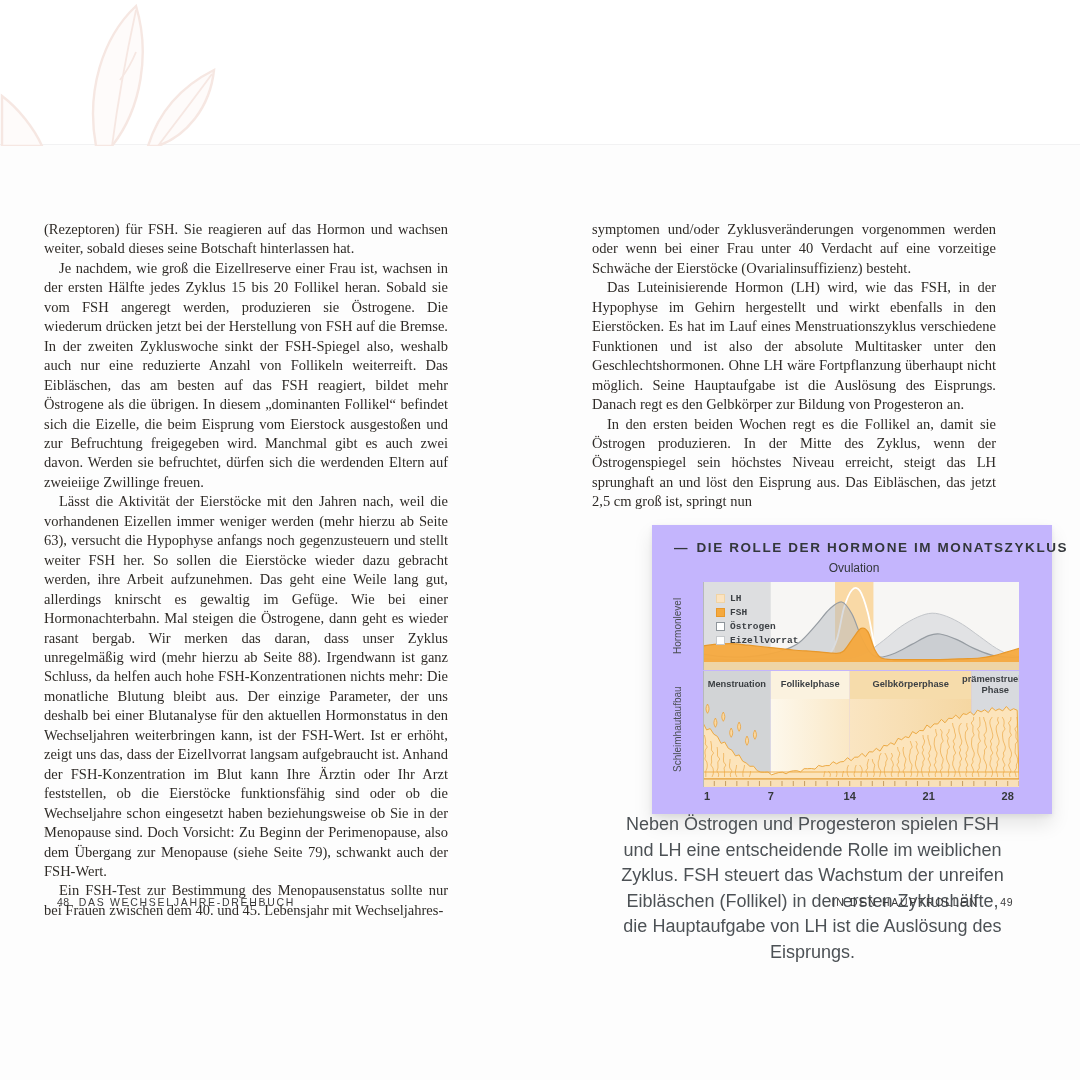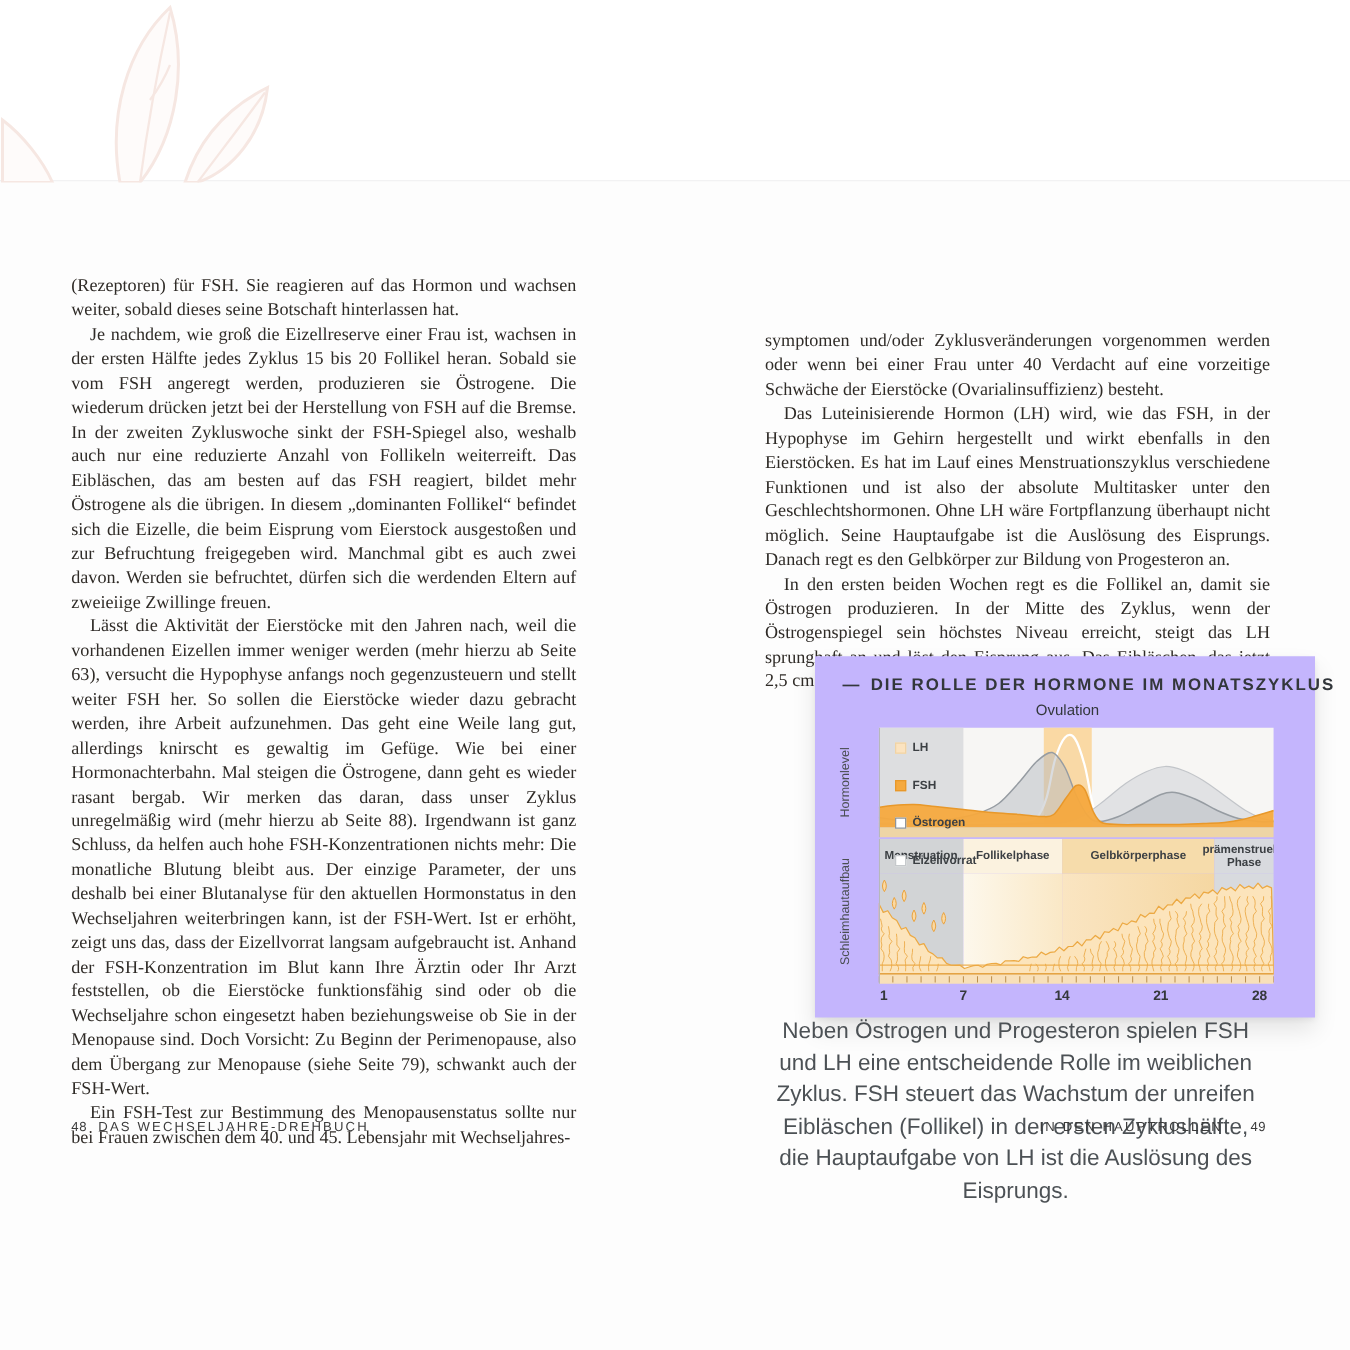--- a/index.html
+++ b/index.html
@@ -6,22 +6,22 @@
   body{
     width:1080px;height:1080px;position:relative;overflow:hidden;
     background:#fdfdfd;color:#2f2b27;
     font-family:"Liberation Serif", serif;
   }
   .top-band{position:absolute;left:0;top:0;width:1080px;height:144px;background:#ffffff;border-bottom:1px solid #f2f2f3;}
   .leaves{position:absolute;left:0;top:0;}
   .text-col{position:absolute;width:404px;font-size:14.5px;line-height:19.45px;text-align:justify;hyphens:auto;}
   .text-col p{margin:0;text-indent:15px;}
   .text-col p.noindent{text-indent:0;}
-  #left-col{left:57px;top:220px;}
-  #right-col{left:612px;top:220px;margin-top:44px;}
+  #left-col{left:44px;top:220px;}
+  #right-col{left:592px;top:220px;}
   .footer{position:absolute;top:896px;font-family:"Liberation Sans",sans-serif;font-size:10.5px;letter-spacing:1.7px;color:#3b3b3b;white-space:nowrap;}
   .footer .pnum{font-weight:normal;letter-spacing:0.5px;}
   #footer-left{left:57px;}
   #footer-left .pnum{margin-right:9px;}
   #footer-right{right:67px;text-align:right;}
   #footer-right .pnum{margin-left:22px;}
 
   
   .chart-card{
     position:absolute;left:612px;top:509px;width:400px;height:289px;
@@ -42,22 +42,22 @@
     position:absolute;left:18px;width:14px;
     font-family:"Liberation Sans",sans-serif;font-size:10px;color:#4a4e52;
     writing-mode:vertical-rl;transform:rotate(180deg);
     display:flex;align-items:center;justify-content:center;text-align:center;
   }
   #ylabel-top{top:57px;height:88px;}
   #ylabel-bottom{top:148px;height:112px;}
   #hormone-plot{position:absolute;left:51px;top:57px;}
   #lining-plot{position:absolute;left:51px;top:146px;}
   .legend{
-    position:absolute;left:64px;top:68px;display:flex;flex-direction:column;gap:19px;
-    font-family:Liberation Sans, sans-serif;font-size:9.5px;font-weight:bold;color:#3c4044;
+    position:absolute;left:64px;top:68px;display:flex;flex-direction:column;gap:3px;
+    font-family:Liberation Mono, monospace;font-size:9.5px;font-weight:bold;color:#3c4044;
   }
   .legend-item{display:flex;align-items:center;gap:5px;}
   .legend-swatch{width:9px;height:9px;display:inline-block;box-sizing:border-box;}
   .caption{
     position:absolute;left:612px;top:812px;width:401px;margin:0;text-align:center;
     font-family:"Liberation Sans",sans-serif;font-size:18px;line-height:1.42;color:#4c5155;
   }
 </style>
 </head>
 <body>

